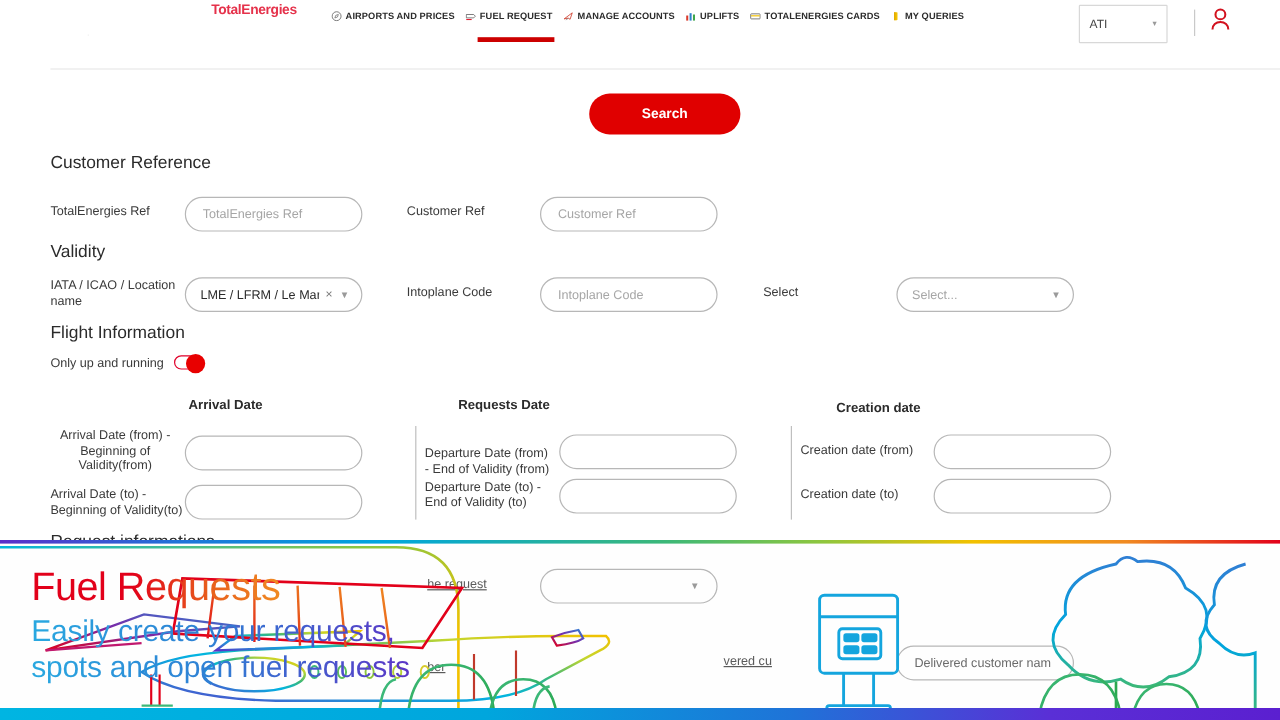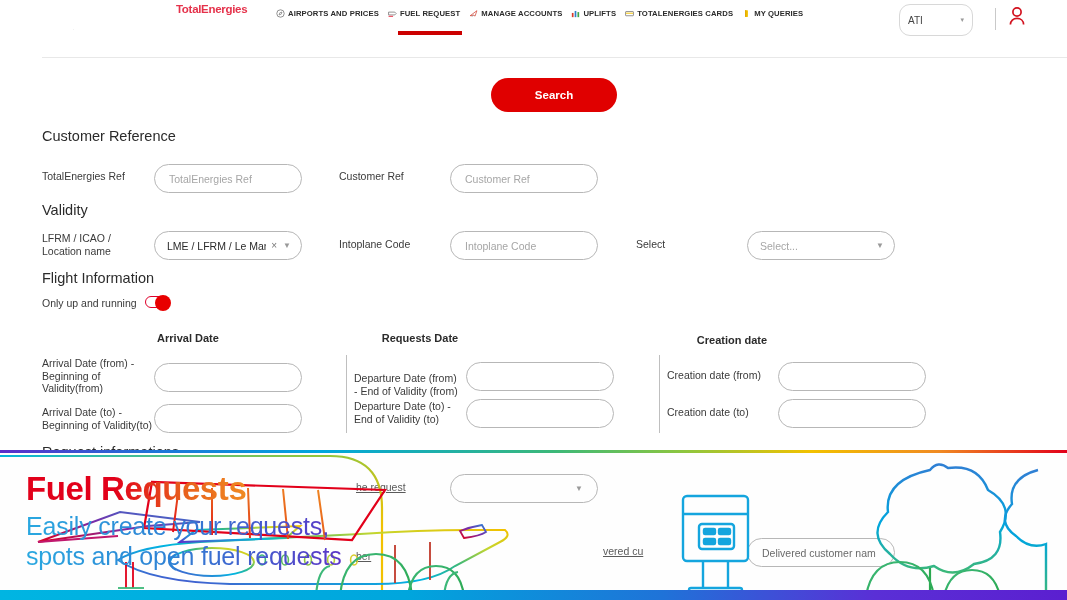--- a/index.html
+++ b/index.html
@@ -32,21 +32,21 @@
     color: #2b2b2b; white-space: nowrap; cursor: pointer;
     padding-bottom: 2px; position: relative;
   }
   .nav-ic { width: 9px; height: 9px; display: block; flex: 0 0 auto; }
   .nav-item.active::after {
     content: ""; position: absolute; left: 10px; right: -2px; top: 22px;
     height: 4px; background: #cc0000;
   }
   .acct-select {
     position: absolute; right: 94px; top: 4px;
-    width: 74px; height: 32px; border: 1px solid #d8d8d8; border-radius: 11px;
+    width: 74px; height: 32px; border: 1px solid #d8d8d8; border-radius: 1px;
     background: #fff; display: flex; align-items: center;
     padding: 0 8px; font-size: 10px; color: #444; cursor: pointer;
   }
   .acct-select .caret { margin-left: auto; color: #999; font-size: 7px; }
   .hdr-divider {
     position: absolute; right: 71px; top: 8px; width: 1px; height: 22px;
     background: #c9c9c9;
   }
   .user-ic { position: absolute; right: 40px; top: 5px; width: 20px; height: 22px; cursor: pointer; }
   .hdr-rule {
@@ -101,21 +101,21 @@
   }
   .vrule { position: absolute; width: 1px; background: #bfbfbf; }
 
   
   .banner {
     position: absolute; left: 0; top: 450px; width: 1067px; height: 150px;
     overflow: hidden; background: #fefefe;
   }
   .banner-title {
     position: absolute; left: 26px; top: 20px;
-    font-size: 33px; font-weight: bold; letter-spacing: -0.4px;
+    font-size: 33px; font-weight: normal; letter-spacing: -0.4px;
     background: linear-gradient(90deg, #e2001a 0%, #e2001a 40%, #e8601c 72%, #f08a22 100%);
     -webkit-background-clip: text; background-clip: text; color: transparent;
   }
   .banner-sub {
     position: absolute; left: 26px; top: 61px;
     font-size: 25px; line-height: 30px; font-weight: normal; letter-spacing: -0.2px;
     background: linear-gradient(90deg, #29a8e0 0%, #2f7fd4 48%, #5b35c6 100%);
     -webkit-background-clip: text; background-clip: text; color: transparent;
   }
   .banner-bottom {
@@ -225,21 +225,21 @@
     <span class="ph">TotalEnergies Ref</span>
   </div>
 
   <div class="fld-label" style="left:339px; top:170px;">Customer Ref</div>
   <div class="pill" style="left:450px; top:164px; width:148px;">
     <span class="ph">Customer Ref</span>
   </div>
 
   <div class="section-title" style="left:42px; top:202px;">Validity</div>
 
-  <div class="fld-label" style="left:42px; top:232px; width:108px;">LFRM / ICAO / Location name</div>
+  <div class="fld-label" style="left:42px; top:232px; width:108px;">IATA / ICAO / Location name</div>
   <div class="pill sel" style="left:154px; top:231px; width:148px; padding:0 10px 0 12px;">
     <span class="val">LME / LFRM / Le Man…</span>
     <span class="clear">×</span>
     <span class="dd">▼</span>
   </div>
 
   <div class="fld-label" style="left:339px; top:238px;">Intoplane Code</div>
   <div class="pill" style="left:450px; top:231px; width:148px;">
     <span class="ph">Intoplane Code</span>
   </div>
@@ -257,21 +257,21 @@
     <span class="knob"></span>
   </div>
 
   <div class="col-head" style="left:130px; top:332px; width:116px;">Arrival Date</div>
   <div class="col-head" style="left:362px; top:332px; width:116px;">Requests Date</div>
   <div class="col-head" style="left:674px; top:334px; width:116px;">Creation date</div>
 
   <div class="vrule" style="left:346px; top:355px; height:78px;"></div>
   <div class="vrule" style="left:659px; top:355px; height:78px;"></div>
 
-  <div class="fld-label" style="left:42px; top:357px; width:108px;">Arrival Date (from) - Beginning of Validity(from)</div>
+  <div class="fld-label" style="left:42px; top:357px; width:108px;text-align:center;">Arrival Date (from) - Beginning of Validity(from)</div>
   <div class="pill" style="left:154px; top:363px; width:148px;"></div>
 
   <div class="fld-label" style="left:42px; top:406px; width:112px;">Arrival Date (to) - Beginning of Validity(to)</div>
   <div class="pill" style="left:154px; top:404px; width:148px;"></div>
 
   <div class="fld-label" style="left:354px; top:361px; width:108px;margin-top:11px;">Departure Date (from) - End of Validity (from)</div>
   <div class="pill" style="left:466px; top:362px; width:148px;"></div>
 
   <div class="fld-label" style="left:354px; top:400px; width:108px;">Departure Date (to) - End of Validity (to)</div>
   <div class="pill" style="left:466px; top:399px; width:148px;"></div>

